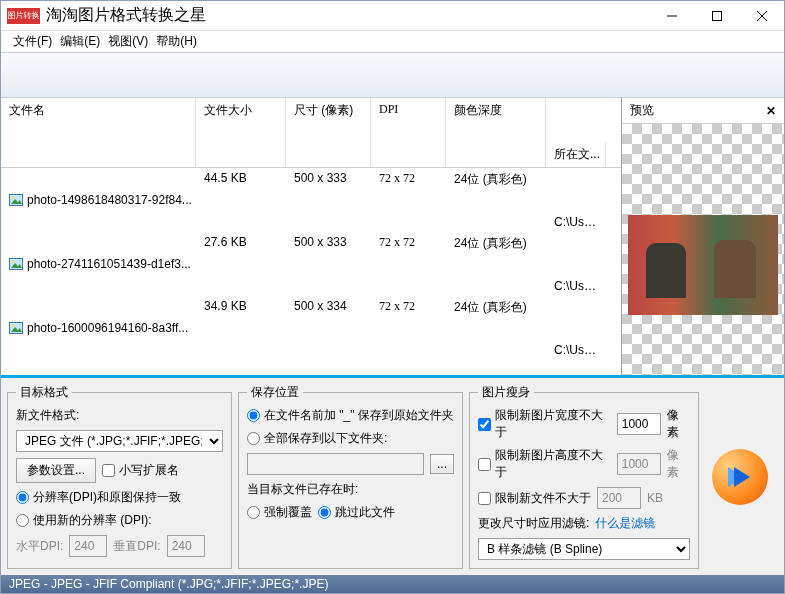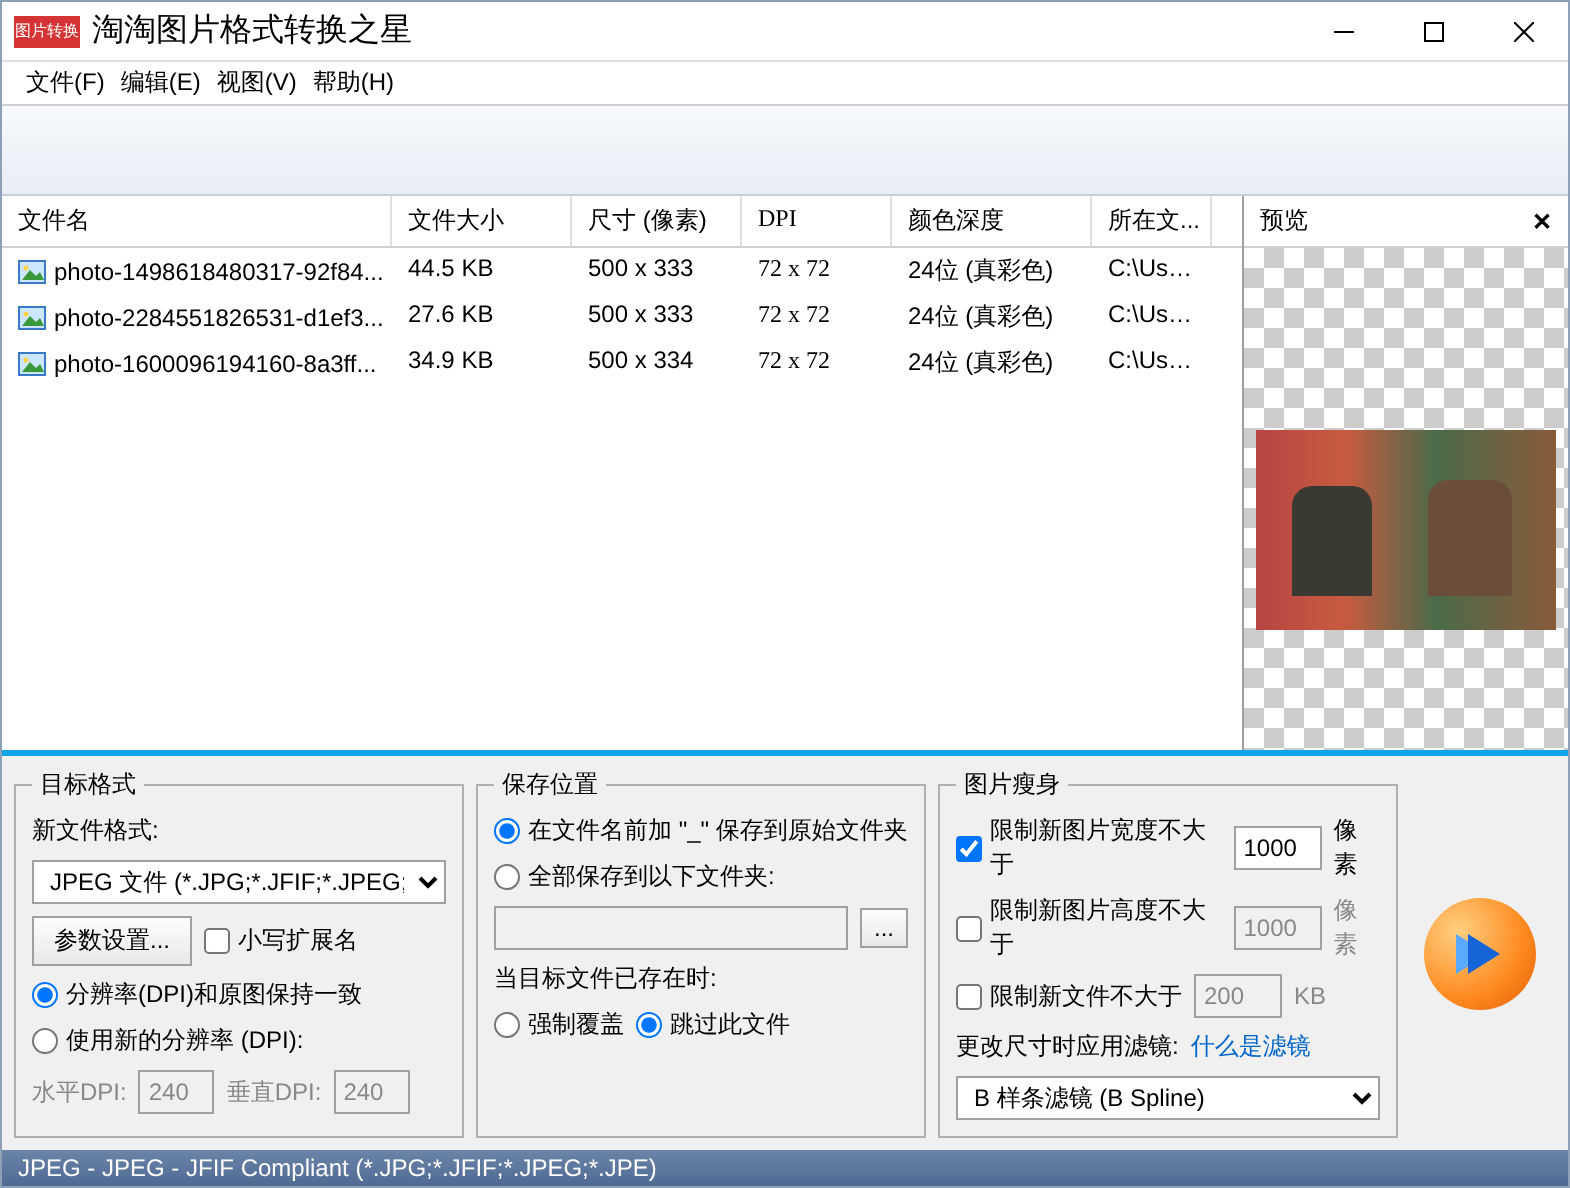--- a/index.html
+++ b/index.html
@@ -24,21 +24,21 @@
 .table-row { display: flex; border-bottom: 0px solid #f0f0f0; }
 .table-row .td { padding: 3px 8px; white-space: nowrap; overflow: hidden; text-overflow: ellipsis; }
 .td-name { display: flex; align-items: center; gap: 4px; }
 .file-icon-sm { width: 14px; height: 14px; flex-shrink:0; }
 
 .col-name { width: 195px; }
 .col-size { width: 90px; }
 .col-dim { width: 85px; }
 .col-dpi { width: 75px; font-family: Liberation Serif, serif; }
 .col-depth { width: 100px; }
-.col-path { width: 60px; }
+.col-path { width: 60px; margin-top: 44px; }
 
 .preview-pane { width: 162px; display: flex; flex-direction: column; }
 .preview-header { display: flex; align-items: center; justify-content: space-between; padding: 4px 8px; border-bottom: 1px solid #d0d0d0; }
 .preview-body { flex: 1; background-image:
   linear-gradient(45deg, #ccc 25%, transparent 25%),
   linear-gradient(-45deg, #ccc 25%, transparent 25%),
   linear-gradient(45deg, transparent 75%, #ccc 75%),
   linear-gradient(-45deg, transparent 75%, #ccc 75%);
   background-size: 20px 20px;
   background-position: 0 0, 0 10px, 10px -10px, -10px 0px;
@@ -132,21 +132,21 @@
           <div class="td col-depth">24位 (真彩色)</div>
           <div class="td col-path">C:\Use...</div>
         </div>
         <div class="table-row">
           <div class="td col-name td-name">
             <svg class="file-icon-sm" viewBox="0 0 14 14">
               <rect x="0.5" y="1.5" width="13" height="11" fill="#cde6ff" stroke="#3a78c8"></rect>
               <circle cx="4" cy="5" r="1.3" fill="#ffd24d"></circle>
               <path d="M2 11 L6 6 L9 9 L11 7 L13 11 Z" fill="#3a9a3a"></path>
             </svg>
-            <span>photo-2284551826531-d1ef3...</span>
+            <span>photo-2741161051439-d1ef3...</span>
           </div>
           <div class="td col-size">27.6 KB</div>
           <div class="td col-dim">500 x 333</div>
           <div class="td col-dpi">72 x 72</div>
           <div class="td col-depth">24位 (真彩色)</div>
           <div class="td col-path">C:\Use...</div>
         </div>
         <div class="table-row">
           <div class="td col-name td-name">
             <svg class="file-icon-sm" viewBox="0 0 14 14">

